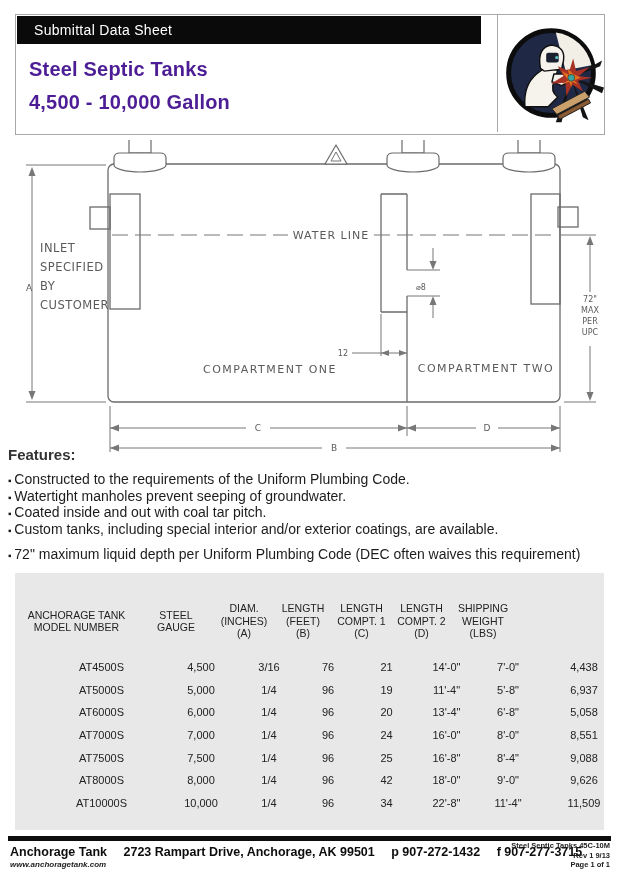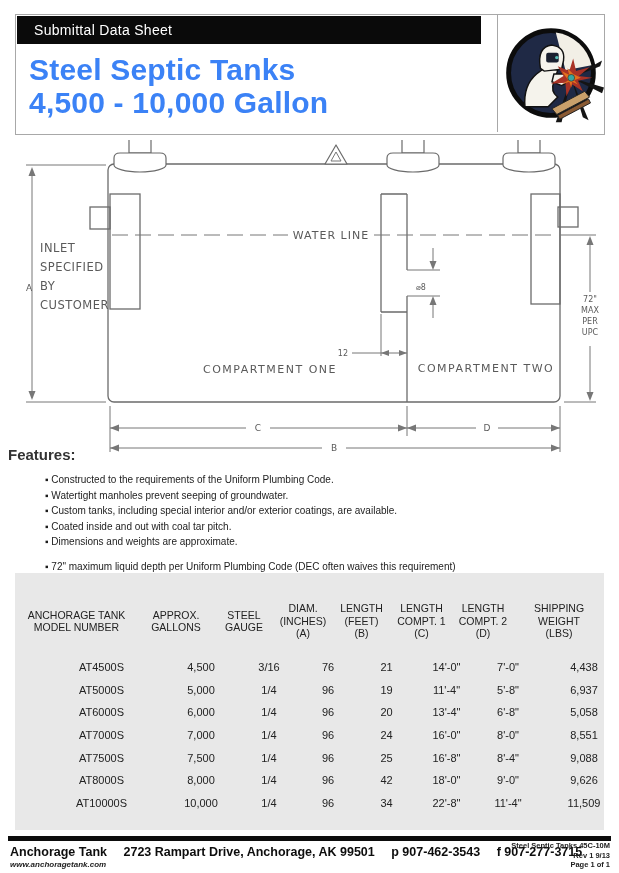--- a/index.html
+++ b/index.html
@@ -3,36 +3,36 @@
 <meta charset="utf-8">
 <style>
   html,body{margin:0;padding:0;background:#fff;}
   .page{position:relative;width:619px;height:873px;background:#fff;overflow:hidden;
         font-family:"Liberation Sans",sans-serif;color:#1a1a1a;}
 
   
   .band{position:absolute;left:15px;top:14px;width:588px;height:119px;border:1px solid #a8a8a8;background:#fff;}
   .banner{position:absolute;left:1px;top:1px;width:464px;height:28px;background:#0a0a0a;color:#fff;
           font-size:14px;line-height:28px;padding-left:17px;letter-spacing:.3px;box-sizing:border-box;}
-  .title{position:absolute;left:13px;top:38px;font-size:30px;font-weight:bold;line-height:33px;color:#3b82f6;letter-spacing:.2px;}
+  .title{position:absolute;left:13px;top:38px;font-size:20px;font-weight:bold;line-height:33px;color:#4c1d95;letter-spacing:.2px;}
   .logo-cell{position:absolute;left:481px;top:0;width:106px;height:117px;border-left:1px solid #a8a8a8;background:#fff;}
   .logo-cell svg{position:absolute;left:0;top:1px;}
 
   
   .diagram{position:absolute;left:0;top:140px;}
   .dln{stroke:#6b6b6b;stroke-width:1.3;fill:none;}
   .dthin{stroke:#777;stroke-width:1;fill:none;}
   .dfill{fill:#fff;stroke:#6b6b6b;stroke-width:1.2;}
   .darr{fill:#777;stroke:none;}
   .dtxt{font-family:"DejaVu Sans",sans-serif;fill:#5a5a5a;}
 
   
   .features{position:absolute;left:8px;top:446px;width:600px;}
   .features h2{margin:0 0 9px 0;font-size:15px;font-weight:bold;color:#333;}
-  .feat{font-size:10px;line-height:15.6px;color:#1c1c1c;margin-left:37px;}
+  .feat{font-size:14px;line-height:15.6px;color:#1c1c1c;}
   .feat::before{content:"▪ ";font-size:10px;}
   .feat.gap{margin-top:9px;}
 
   
   .panel{position:absolute;left:15px;top:573px;width:589px;height:257px;background:#e8e8e8;}
   .grid{display:grid;grid-template-columns:123px 76px 60px 58px 59px 61px 62px 90px;}
   .thead{margin-top:26px;}
   .th{display:flex;flex-direction:column;justify-content:center;align-items:center;height:44px;
       font-size:10.5px;line-height:12.5px;color:#222;text-align:center;}
   .tbody{margin-top:13px;}
@@ -179,35 +179,30 @@
       <text class="dtxt" x="590" y="313">MAX</text>
       <text class="dtxt" x="590" y="324">PER</text>
       <text class="dtxt" x="590" y="335">UPC</text>
     </g>
   </svg>
 
   <div class="features">
     <h2>Features:</h2>
     <div class="feat">Constructed to the requirements of the Uniform Plumbing Code.</div>
     <div class="feat">Watertight manholes prevent seeping of groundwater.</div>
+    <div class="feat">Coated inside and out with coal tar pitch.</div>
     <div class="feat">Custom tanks, including special interior and/or exterior coatings, are available.</div>
-    <div class="feat">Coated inside and out with coal tar pitch.</div>
-    <div class="feat">Dimensions and weights are approximate.</div>
     <div class="feat gap">72" maximum liquid depth per Uniform Plumbing Code (DEC often waives this requirement)</div>
   </div>
 
   <div class="panel">
     <div class="grid thead">
       <div class="th">
         <span>ANCHORAGE TANK</span>
           <span>MODEL NUMBER</span>
-      </div>
-      <div class="th">
-        <span>APPROX.</span>
-          <span>GALLONS</span>
       </div>
       <div class="th">
         <span>STEEL</span>
           <span>GAUGE</span>
       </div>
       <div class="th">
         <span>DIAM.</span>
           <span>(INCHES)</span>
           <span>(A)</span>
       </div>
@@ -304,21 +299,21 @@
         <div class="td">11'-4"</div>
         <div class="td">11,509</div>
       </div>
     </div>
   </div>
 
   <div class="rule"></div>
   <div class="f1">
     <span>Anchorage Tank</span>
     <span>2723 Rampart Drive, Anchorage, AK 99501</span>
-    <span>p 907-462-3543</span>
+    <span>p 907-272-1432</span>
     <span>f 907-277-3715</span>
   </div>
   <div class="site">www.anchoragetank.com</div>
   <div class="meta">
     <div>Steel Septic Tanks 45C-10M</div>
     <div>Rev 1 9/13</div>
     <div>Page 1 of 1</div>
   </div>
 
 </div>

